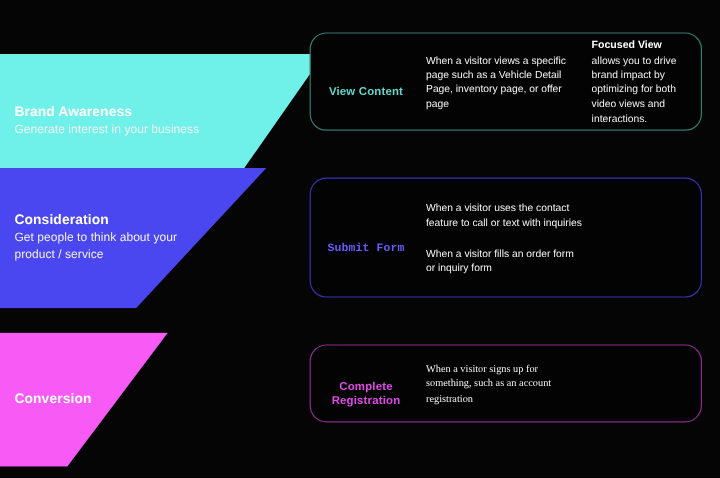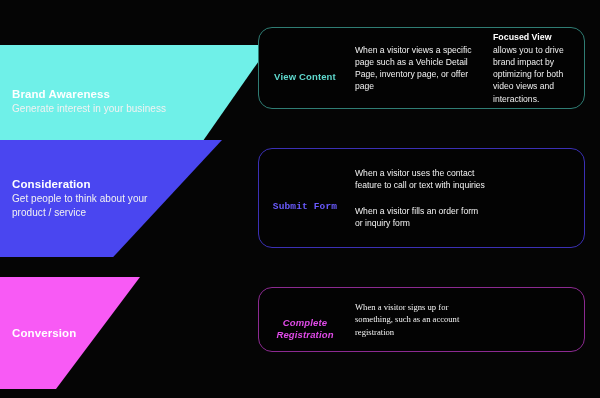--- a/index.html
+++ b/index.html
@@ -146,21 +146,21 @@
   #card-submit-form .card-label { color: #6A5BFF; font-family: Liberation Mono, monospace; }
   #card-submit-form .col-desc { width: 140px; padding: 0 4px; }
   #card-submit-form .col-feature { width: 95px; padding: 0 2px; }
 
   
   #card-complete-registration {
     top: 287px;
     height: 65px;
     border-color: #8c2a91;
   }
-  #card-complete-registration .card-label { color: #E04BE8; font-style: italic; }
+  #card-complete-registration .card-label { color: #E04BE8; }
   #card-complete-registration .col-desc { width: 140px; padding: 0 4px; font-family: Liberation Serif, serif; }
   #card-complete-registration .col-feature { width: 95px; padding: 0 2px; }
 </style>
 </head>
 <body>
 
 <div id="canvas">
 
   <div class="stage" id="stage-awareness">
     <div class="stage-shape"></div>

